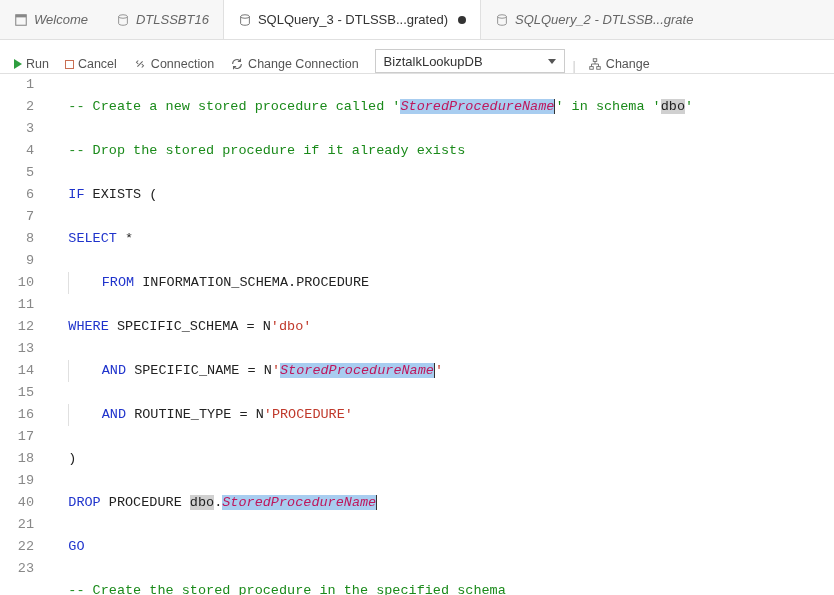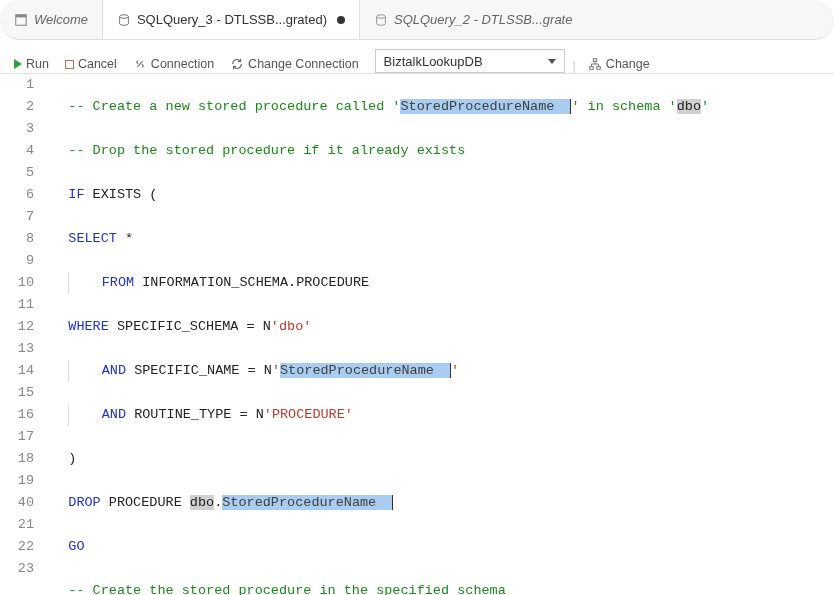--- a/index.html
+++ b/index.html
@@ -10,21 +10,20 @@
     color: #333;
     width: 834px;
     height: 595px;
     overflow: hidden;
   }
   .tabs {
     display: flex;
     height: 40px;
     border-bottom: 1px solid #e0e0e0;
     background: #f7f7f7;
-    border-radius: 20px;
   }
   .tab {
     display: flex;
     align-items: center;
     padding: 0 14px;
     color: #666;
     font-style: italic;
     cursor: pointer;
     gap: 6px;
     white-space: nowrap;
@@ -112,33 +111,40 @@
   .indent-guide {
     display: inline-block;
     border-left: 1px solid #e0e0e0;
     height: 22px;
     vertical-align: top;
   }
   .c-comment { color: #1a8a1a; }
   .c-keyword { color: #1f33cc; }
   .c-string  { color: #c0392b; }
   .c-text    { color: #222; }
-  .hl-blue   { background: #a8cdf0; color: #404040; border-right: 1px solid #333; padding-right:16px; }
+  .hl-blue   { background: #a8cdf0; color: #be185d; border-right: 1px solid #333; padding-right:0;font-style:italic; }
   .hl-gray   { background: #d0d0d0; color: #222; }
 </style>
 </head>
 <body>
 
 <div class="tabs">
   <div class="tab">
     <svg width="14" height="14" viewBox="0 0 16 16">
         <rect x="2" y="2" width="12" height="12" fill="none" stroke="#888" stroke-width="1.2"></rect>
         <rect x="2" y="2" width="12" height="3" fill="#888"></rect>
       </svg>
     <span>Welcome</span>
+  </div>
+  <div class="tab">
+    <svg width="14" height="14" viewBox="0 0 16 16">
+        <ellipse cx="8" cy="4" rx="5" ry="2" fill="none" stroke="#888"></ellipse>
+        <path d="M3 4v8c0 1.1 2.2 2 5 2s5-.9 5-2V4" fill="none" stroke="#888"></path>
+      </svg>
+    <span>DTLSSBT16</span>
   </div>
   <div class="tab active">
     <svg width="14" height="14" viewBox="0 0 16 16">
         <ellipse cx="8" cy="4" rx="5" ry="2" fill="none" stroke="#666"></ellipse>
         <path d="M3 4v8c0 1.1 2.2 2 5 2s5-.9 5-2V4" fill="none" stroke="#666"></path>
       </svg>
     <span>SQLQuery_3 - DTLSSB...grated)</span>
     <span class="dot"></span>
   </div>
   <div class="tab">

